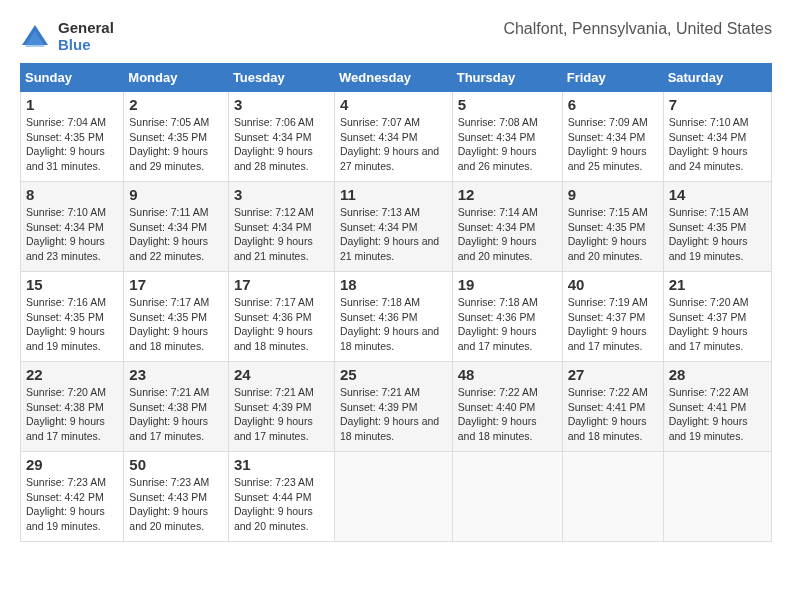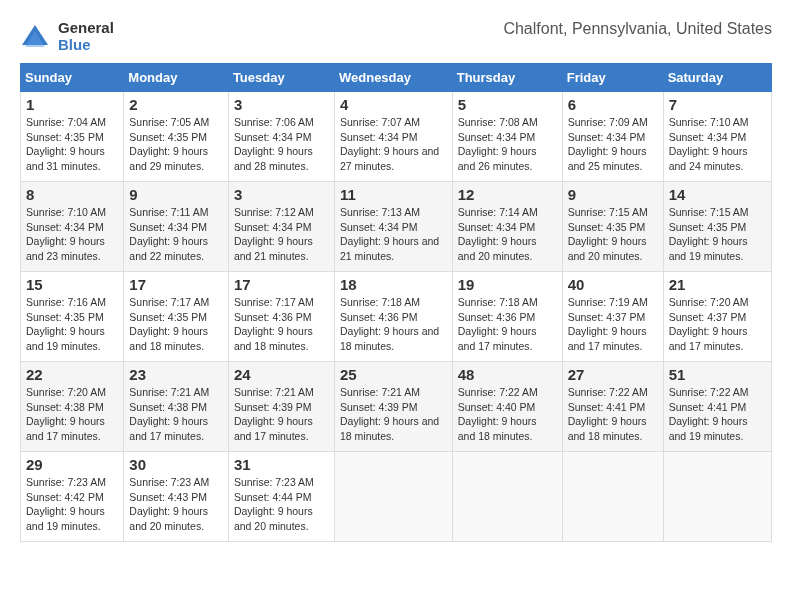--- a/index.html
+++ b/index.html
@@ -218,31 +218,31 @@
         </td>
         <td>
           <span class="day-num">48</span>
 <div class="day-info">Sunrise: 7:22 AM<br>Sunset: 4:40 PM<br>Daylight: 9 hours and 18 minutes.</div>
         </td>
         <td>
           <span class="day-num">27</span>
 <div class="day-info">Sunrise: 7:22 AM<br>Sunset: 4:41 PM<br>Daylight: 9 hours and 18 minutes.</div>
         </td>
         <td>
-          <span class="day-num">51</span>
+          <span class="day-num">28</span>
 <div class="day-info">Sunrise: 7:22 AM<br>Sunset: 4:41 PM<br>Daylight: 9 hours and 19 minutes.</div>
         </td>
       </tr>
       <tr>
         <td>
           <span class="day-num">29</span>
 <div class="day-info">Sunrise: 7:23 AM<br>Sunset: 4:42 PM<br>Daylight: 9 hours and 19 minutes.</div>
         </td>
         <td>
-          <span class="day-num">30</span>
+          <span class="day-num">50</span>
 <div class="day-info">Sunrise: 7:23 AM<br>Sunset: 4:43 PM<br>Daylight: 9 hours and 20 minutes.</div>
         </td>
         <td>
           <span class="day-num">31</span>
 <div class="day-info">Sunrise: 7:23 AM<br>Sunset: 4:44 PM<br>Daylight: 9 hours and 20 minutes.</div>
         </td>
         <td class="empty-cell"></td>
         <td class="empty-cell"></td>
         <td class="empty-cell"></td>
         <td class="empty-cell"></td>

